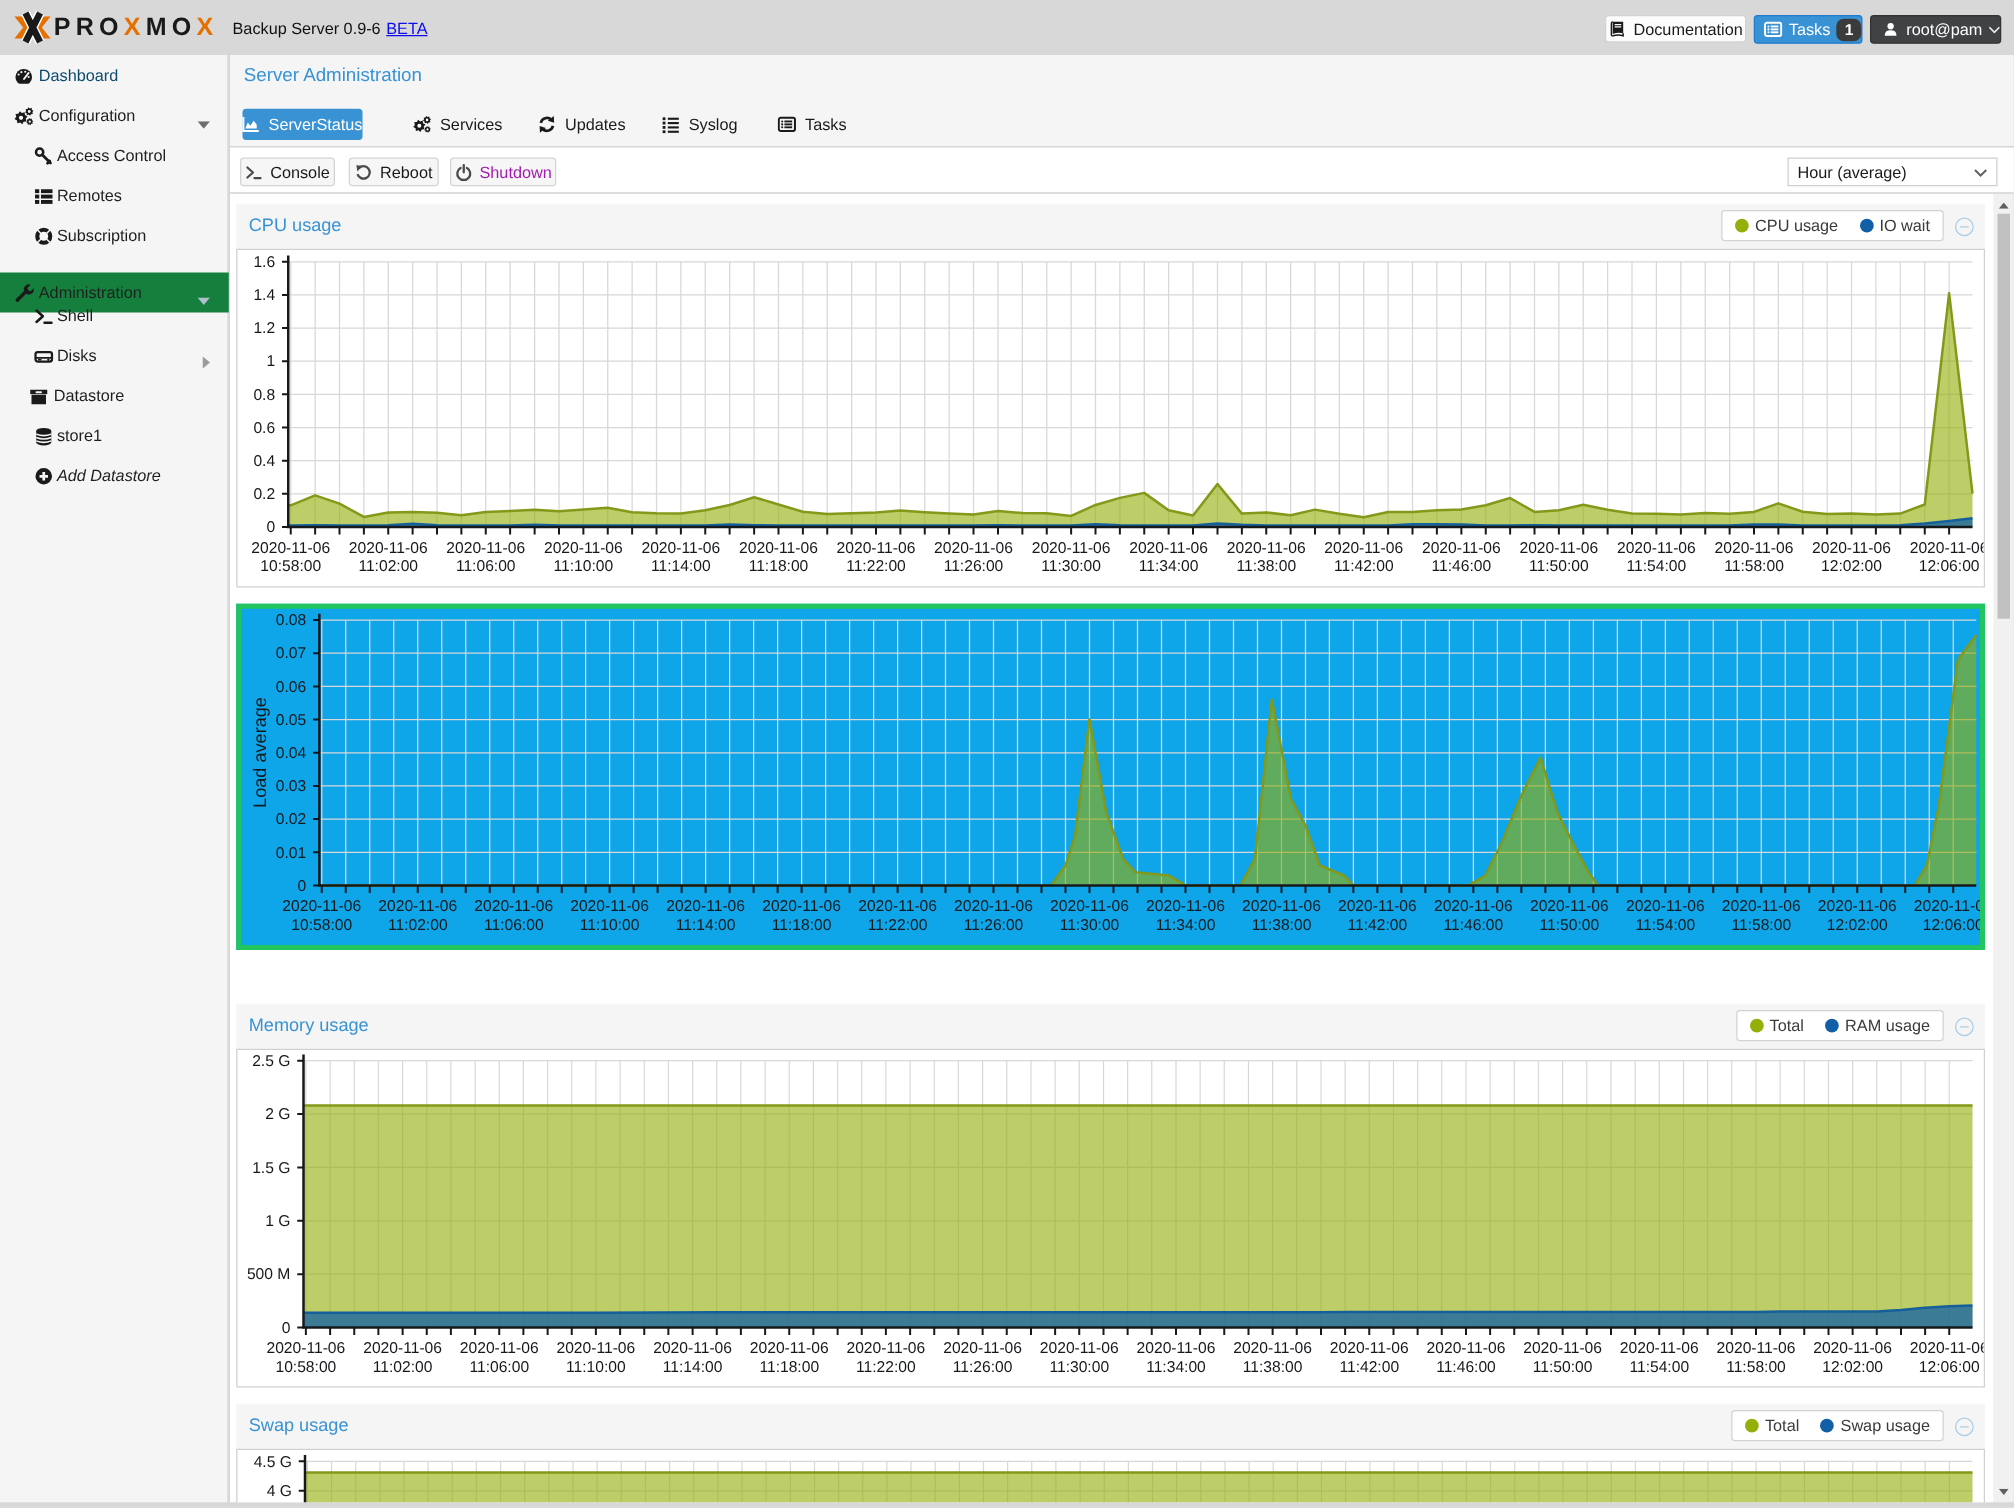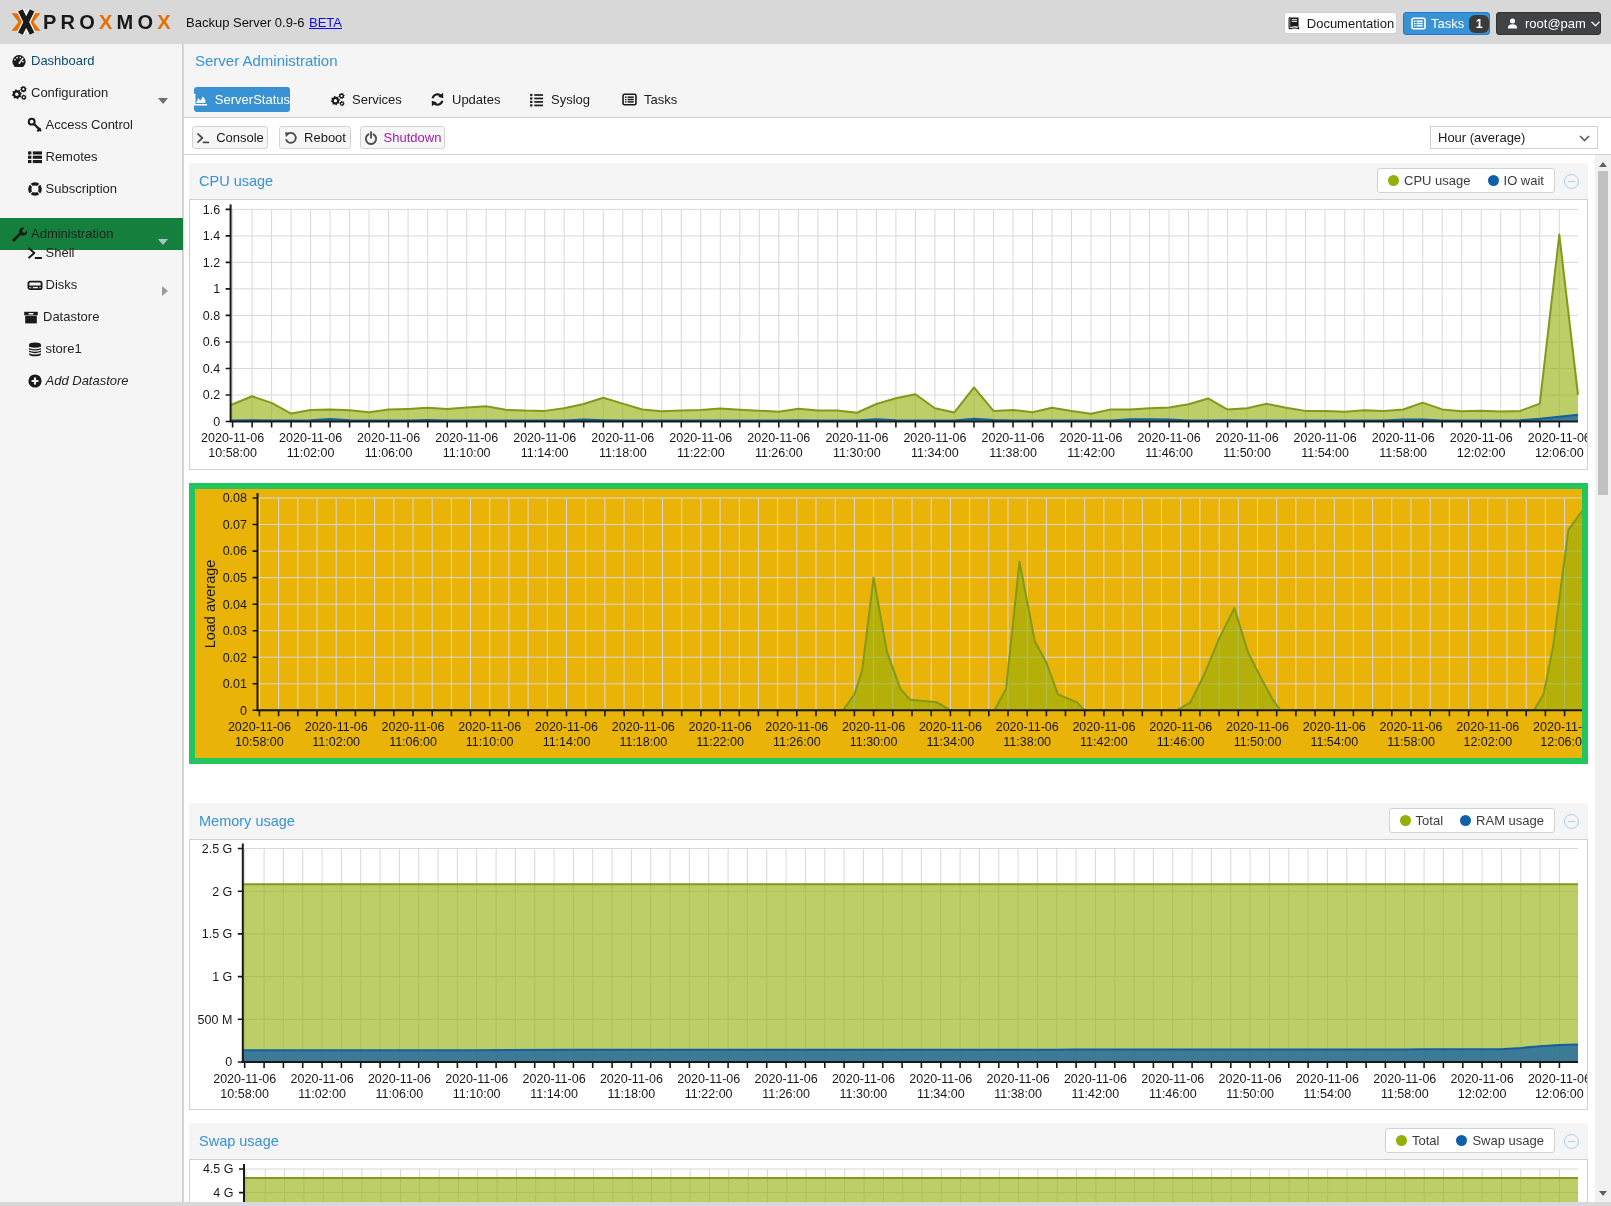--- a/index.html
+++ b/index.html
@@ -318,21 +318,21 @@
           <text x="1213.2" y="242.0" font-size="12.5" fill="#16191c" text-anchor="middle">2020-11-06</text>
           <text x="1213.2" y="257.0" font-size="12.5" fill="#16191c" text-anchor="middle">11:58:00</text>
           <text x="1291.2" y="242.0" font-size="12.5" fill="#16191c" text-anchor="middle">2020-11-06</text>
           <text x="1291.2" y="257.0" font-size="12.5" fill="#16191c" text-anchor="middle">12:02:00</text>
           <text x="1369.3" y="242.0" font-size="12.5" fill="#16191c" text-anchor="middle">2020-11-06</text>
           <text x="1369.3" y="257.0" font-size="12.5" fill="#16191c" text-anchor="middle">12:06:00</text>
         </svg>
       </div>
     </div>
     <div style="position:absolute;left:5px;top:328px;width:1399px">
-      <div style="height:269px;background:#eab308;border:6px solid #22c55e;position:relative;overflow:hidden">
+      <div style="height:269px;background:#0ea5e9;border:4px solid #22c55e;position:relative;overflow:hidden">
         <svg width="1397" height="267" viewBox="0 0 1397 267" xmlns="http://www.w3.org/2000/svg" style="position:absolute;left:0;top:0;font-family:'Liberation Sans',sans-serif">
           <path d="M64.4 9.0V221.3 M83.6 9.0V221.3 M102.8 9.0V221.3 M122.0 9.0V221.3 M141.2 9.0V221.3 M160.4 9.0V221.3 M179.6 9.0V221.3 M198.8 9.0V221.3 M218.0 9.0V221.3 M237.2 9.0V221.3 M256.4 9.0V221.3 M275.5 9.0V221.3 M294.7 9.0V221.3 M313.9 9.0V221.3 M333.1 9.0V221.3 M352.3 9.0V221.3 M371.5 9.0V221.3 M390.7 9.0V221.3 M409.9 9.0V221.3 M429.1 9.0V221.3 M448.3 9.0V221.3 M467.5 9.0V221.3 M486.7 9.0V221.3 M505.9 9.0V221.3 M525.1 9.0V221.3 M544.3 9.0V221.3 M563.4 9.0V221.3 M582.6 9.0V221.3 M601.8 9.0V221.3 M621.0 9.0V221.3 M640.2 9.0V221.3 M659.4 9.0V221.3 M678.6 9.0V221.3 M697.8 9.0V221.3 M717.0 9.0V221.3 M736.2 9.0V221.3 M755.4 9.0V221.3 M774.6 9.0V221.3 M793.8 9.0V221.3 M813.0 9.0V221.3 M832.2 9.0V221.3 M851.4 9.0V221.3 M870.5 9.0V221.3 M889.7 9.0V221.3 M908.9 9.0V221.3 M928.1 9.0V221.3 M947.3 9.0V221.3 M966.5 9.0V221.3 M985.7 9.0V221.3 M1004.9 9.0V221.3 M1024.1 9.0V221.3 M1043.3 9.0V221.3 M1062.5 9.0V221.3 M1081.7 9.0V221.3 M1100.9 9.0V221.3 M1120.1 9.0V221.3 M1139.3 9.0V221.3 M1158.4 9.0V221.3 M1177.6 9.0V221.3 M1196.8 9.0V221.3 M1216.0 9.0V221.3 M1235.2 9.0V221.3 M1254.4 9.0V221.3 M1273.6 9.0V221.3 M1292.8 9.0V221.3 M1312.0 9.0V221.3 M1331.2 9.0V221.3 M1350.4 9.0V221.3 M1369.6 9.0V221.3" stroke="#d8d8d8" stroke-width="1" fill="none"></path>
           <path d="M62.5 9.0H1388 M62.5 35.5H1388 M62.5 62.1H1388 M62.5 88.6H1388 M62.5 115.2H1388 M62.5 141.7H1388 M62.5 168.2H1388 M62.5 194.8H1388" stroke="#d8d8d8" stroke-width="1" fill="none"></path>
           <polygon points="62.5,221.3 62.5,221.32 647.9,221.32 659.4,205.40 667.1,181.51 678.6,88.62 692.0,162.93 705.5,200.09 715.1,210.70 741.9,213.36 755.4,221.32 799.5,221.32 811.0,200.09 824.5,72.70 839.8,152.32 851.4,173.55 862.9,205.40 882.1,213.36 889.7,221.32 981.9,221.32 995.3,213.36 1008.7,186.82 1024.1,149.66 1039.4,119.14 1052.9,162.93 1066.3,189.47 1077.8,210.70 1085.5,221.32 1338.9,221.32 1348.5,205.40 1358.1,157.62 1373.4,40.85 1388.0,20.94 1388.0,221.3" fill="#94ae0a" fill-opacity="0.62"></polygon>
           <polyline points="62.5,221.32 647.9,221.32 659.4,205.40 667.1,181.51 678.6,88.62 692.0,162.93 705.5,200.09 715.1,210.70 741.9,213.36 755.4,221.32 799.5,221.32 811.0,200.09 824.5,72.70 839.8,152.32 851.4,173.55 862.9,205.40 882.1,213.36 889.7,221.32 981.9,221.32 995.3,213.36 1008.7,186.82 1024.1,149.66 1039.4,119.14 1052.9,162.93 1066.3,189.47 1077.8,210.70 1085.5,221.32 1338.9,221.32 1348.5,205.40 1358.1,157.62 1373.4,40.85 1388.0,20.94" fill="none" stroke="#83991a" stroke-width="2" stroke-linejoin="round"></polyline>
           <path d="M62.5 4.0V221.3" stroke="#16191c" stroke-width="2" fill="none"></path>
           <path d="M61.5 221.3H1388" stroke="#16191c" stroke-width="2" fill="none"></path>
           <path d="M57.5 9.0H62.5 M57.5 35.5H62.5 M57.5 62.1H62.5 M57.5 88.6H62.5 M57.5 115.2H62.5 M57.5 141.7H62.5 M57.5 168.2H62.5 M57.5 194.8H62.5 M57.5 221.3H62.5 M64.4 221.3V227.3 M83.6 221.3V227.3 M102.8 221.3V227.3 M122.0 221.3V227.3 M141.2 221.3V227.3 M160.4 221.3V227.3 M179.6 221.3V227.3 M198.8 221.3V227.3 M218.0 221.3V227.3 M237.2 221.3V227.3 M256.4 221.3V227.3 M275.5 221.3V227.3 M294.7 221.3V227.3 M313.9 221.3V227.3 M333.1 221.3V227.3 M352.3 221.3V227.3 M371.5 221.3V227.3 M390.7 221.3V227.3 M409.9 221.3V227.3 M429.1 221.3V227.3 M448.3 221.3V227.3 M467.5 221.3V227.3 M486.7 221.3V227.3 M505.9 221.3V227.3 M525.1 221.3V227.3 M544.3 221.3V227.3 M563.4 221.3V227.3 M582.6 221.3V227.3 M601.8 221.3V227.3 M621.0 221.3V227.3 M640.2 221.3V227.3 M659.4 221.3V227.3 M678.6 221.3V227.3 M697.8 221.3V227.3 M717.0 221.3V227.3 M736.2 221.3V227.3 M755.4 221.3V227.3 M774.6 221.3V227.3 M793.8 221.3V227.3 M813.0 221.3V227.3 M832.2 221.3V227.3 M851.4 221.3V227.3 M870.5 221.3V227.3 M889.7 221.3V227.3 M908.9 221.3V227.3 M928.1 221.3V227.3 M947.3 221.3V227.3 M966.5 221.3V227.3 M985.7 221.3V227.3 M1004.9 221.3V227.3 M1024.1 221.3V227.3 M1043.3 221.3V227.3 M1062.5 221.3V227.3 M1081.7 221.3V227.3 M1100.9 221.3V227.3 M1120.1 221.3V227.3 M1139.3 221.3V227.3 M1158.4 221.3V227.3 M1177.6 221.3V227.3 M1196.8 221.3V227.3 M1216.0 221.3V227.3 M1235.2 221.3V227.3 M1254.4 221.3V227.3 M1273.6 221.3V227.3 M1292.8 221.3V227.3 M1312.0 221.3V227.3 M1331.2 221.3V227.3 M1350.4 221.3V227.3 M1369.6 221.3V227.3" stroke="#16191c" stroke-width="1.6" fill="none"></path>
           <text x="52.0" y="13.3" font-size="12.5" fill="#16191c" text-anchor="end">0.08</text>
           <text x="52.0" y="39.8" font-size="12.5" fill="#16191c" text-anchor="end">0.07</text>

